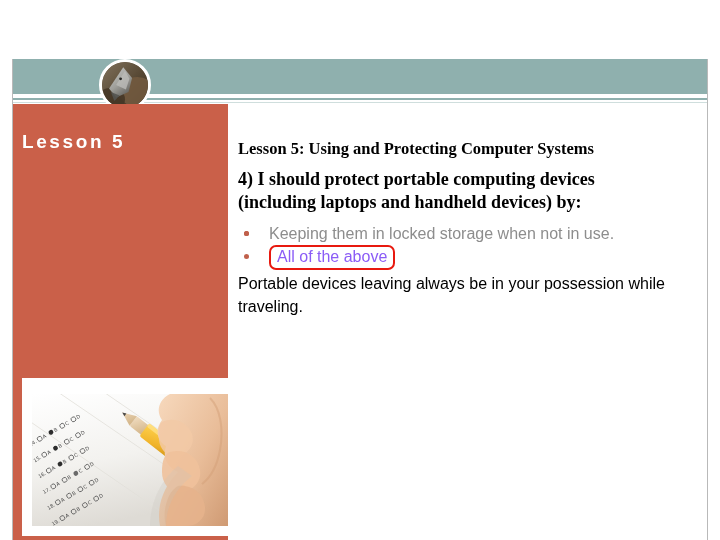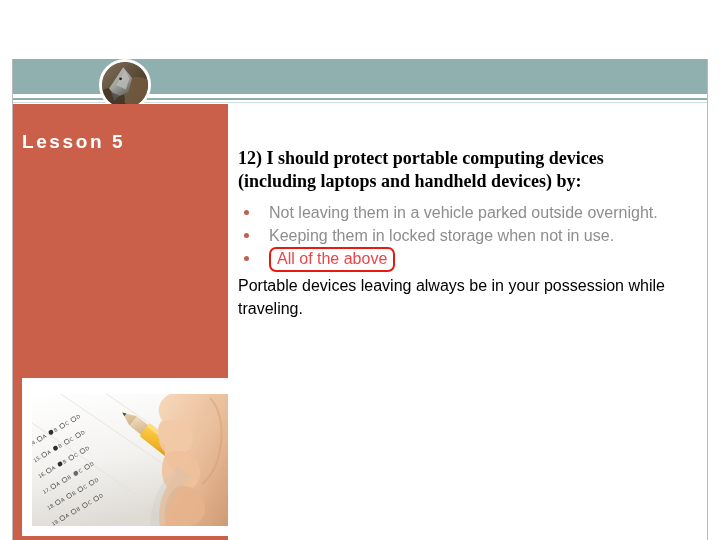--- a/index.html
+++ b/index.html
@@ -174,21 +174,21 @@
   }
   #answer-list li.correct {
     color: #000000;
   }
   #answer-list li.correct .answer-box {
     display: inline-block;
     border: 2.5px solid #e8190f;
     border-radius: 7px;
     padding: 0px 6px 1px 6px;
     line-height: 20px;
-    color: #ef4444;
+    color: #8b5cf6;
   }
 
   #explanation {
     font-family: "Liberation Sans", sans-serif;
     font-size: 16px;
     line-height: 23px;
     color: #000000;
     margin-top: 2px;
     width: 450px;
   }
@@ -361,27 +361,27 @@
       </g>
 
       <path d="M118 132 C118 110 128 86 146 72 L160 82 C142 96 134 114 134 132 Z" fill="#c9c4bb" opacity="0.25"></path>
     </svg>
   </div>
 
   <div id="bottom-bar"></div>
   <div id="footer-bar"></div>
 
   <div id="content">
-
-    <div id="question-text">12) I should protect portable computing devices (including laptops and handheld devices) by:</div>
+    <div id="lesson-heading">Lesson 5: Using and Protecting Computer Systems</div>
+
+    <div id="question-text">4) I should protect portable computing devices (including laptops and handheld devices) by:</div>
 
     <ul id="answer-list">
       <li>
         <span class="dot"></span>
-        <span>Not leaving them in a vehicle parked outside overnight.</span>
       </li>
       <li>
         <span class="dot"></span>
         <span>Keeping them in locked storage when not in use.</span>
       </li>
       <li class="correct">
         <span class="dot"></span>
         <span class="answer-box">All of the above</span>
       </li>
     </ul>

